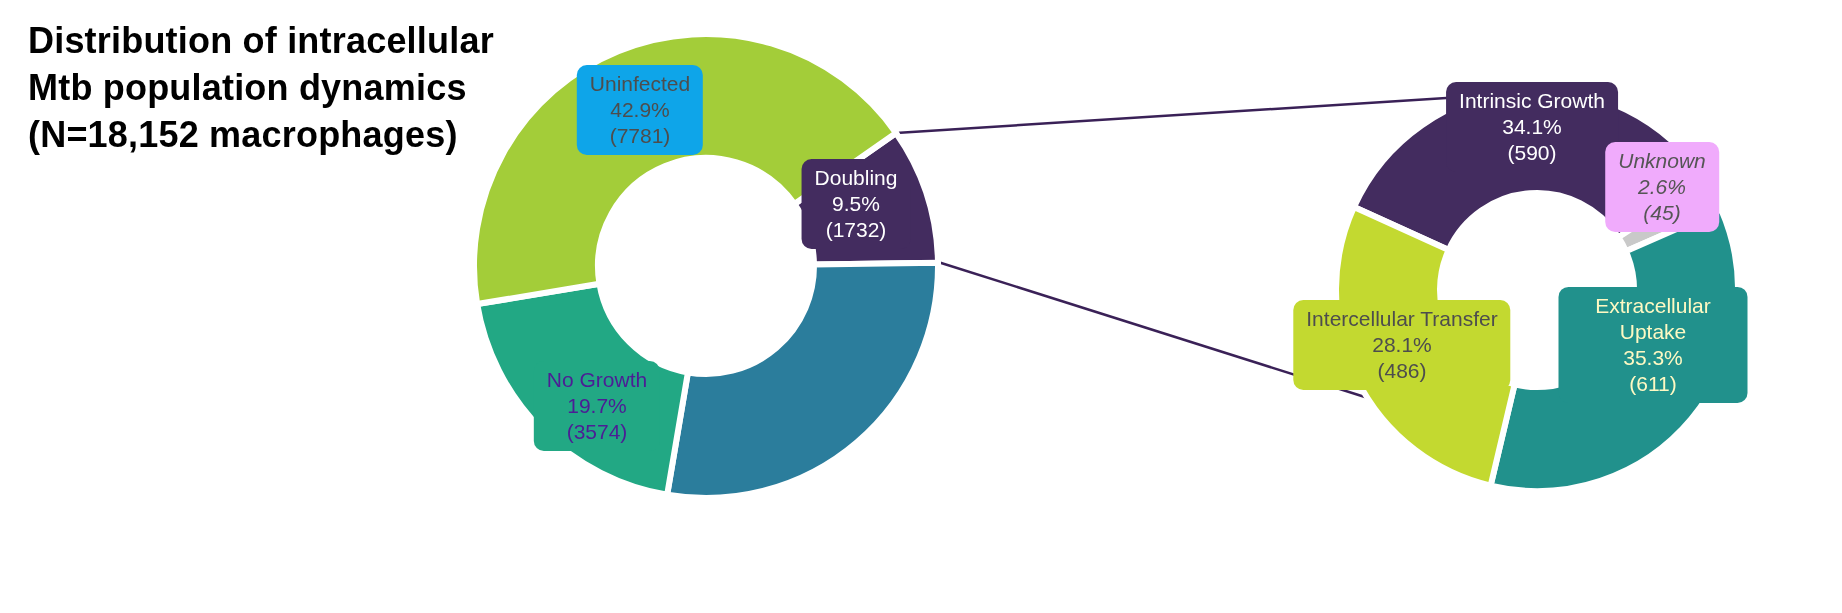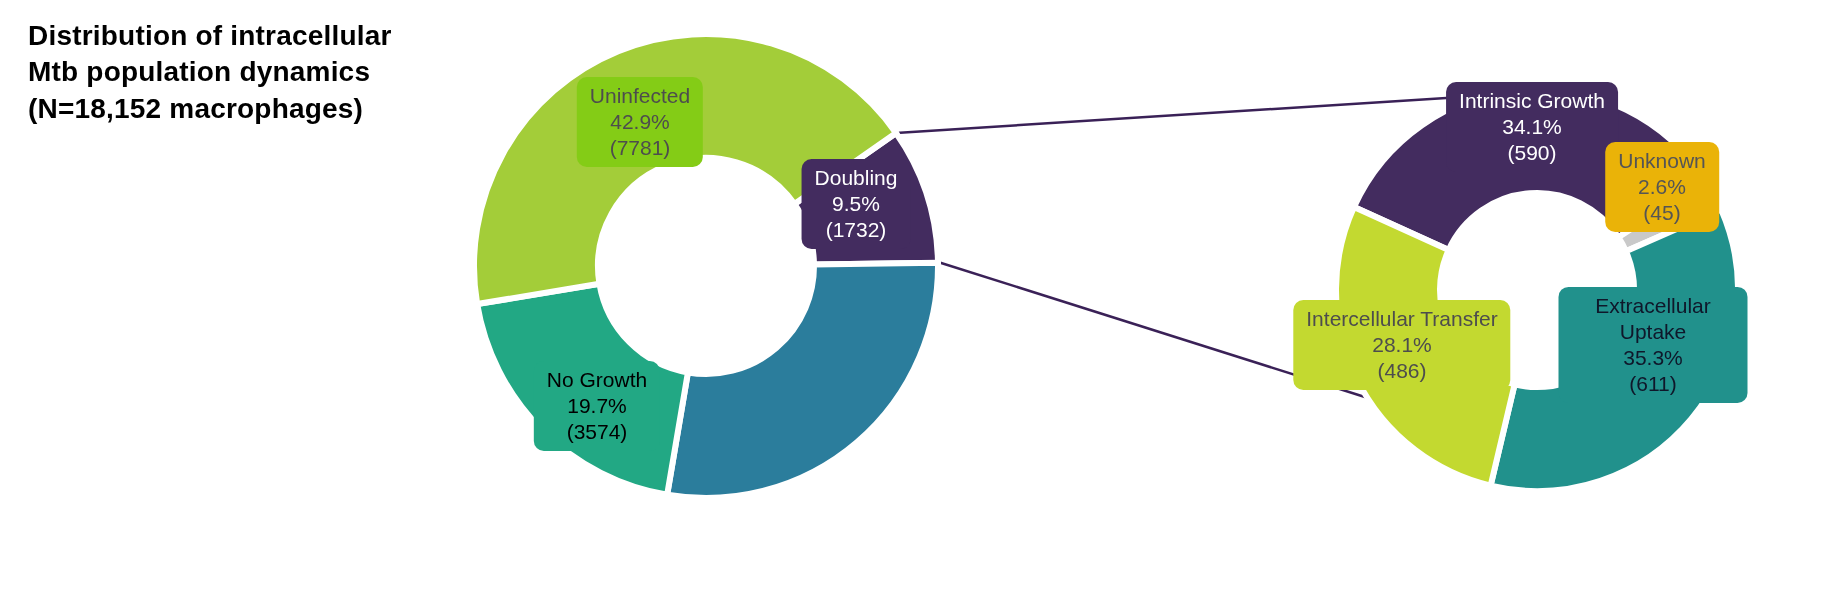--- a/index.html
+++ b/index.html
@@ -8,21 +8,21 @@
     width: 1842px;
     height: 613px;
     background: #ffffff;
     overflow: hidden;
     font-family: "Liberation Sans", "DejaVu Sans", sans-serif;
   }
   .chart-title {
     position: absolute;
     left: 28px;
     top: 18px;
-    font-size: 28px;
+    font-size: 36px;
     font-weight: 700;
     line-height: 1.3;
     color: #000000;
     white-space: pre-line;
     letter-spacing: 0.2px;
     z-index: 3;
   }
   .charts-svg {
     position: absolute;
     left: 0;
@@ -59,34 +59,34 @@
         <path d="M 667.1499618224813 494.7240138979844 A 232 232 0 0 1 477.1417676262341 304.05140568698323 L 599.4625469984194 283.71358540600943 A 108 108 0 0 0 687.9146374001206 372.4749719869927 Z" fill="#22a884" stroke="#ffffff" stroke-width="6" stroke-linejoin="round"></path>
         <path d="M 477.1417676262341 304.05140568698323 A 232 232 0 0 1 896.0432742750459 132.93026676655703 L 794.4684207832111 204.0537448740869 A 108 108 0 0 0 599.4625469984194 283.71358540600943 Z" fill="#a3cd39" stroke="#ffffff" stroke-width="6" stroke-linejoin="round"></path>
       </g>
       <g>
         <path d="M 1353.9525841779582 206.9660096052673 A 201 201 0 0 1 1705.6441354062094 180.63750371771815 L 1618.3854782806086 237.22307393342618 A 97 97 0 0 0 1448.6636849018007 249.92887030701954 Z" fill="#432c5f" stroke="#ffffff" stroke-width="6" stroke-linejoin="round"></path>
         <path d="M 1705.6441354062094 180.63750371771815 A 201 201 0 0 1 1721.1720678173126 209.4913083208081 L 1625.8790576033798 251.147546801584 A 97 97 0 0 0 1618.3854782806086 237.22307393342618 Z" fill="#c9c9c9" stroke="#ffffff" stroke-width="6" stroke-linejoin="round"></path>
         <path d="M 1721.1720678173126 209.4913083208081 A 201 201 0 0 1 1490.619838652519 485.5757669891176 L 1514.6175340760913 384.38233531315626 A 97 97 0 0 0 1625.8790576033798 251.147546801584 Z" fill="#21918c" stroke="#ffffff" stroke-width="6" stroke-linejoin="round"></path>
         <path d="M 1490.619838652519 485.5757669891176 A 201 201 0 0 1 1353.9525841779584 206.96600960526717 L 1448.6636849018007 249.92887030701948 A 97 97 0 0 0 1514.6175340760913 384.38233531315626 Z" fill="#c3d930" stroke="#ffffff" stroke-width="6" stroke-linejoin="round"></path>
       </g>
     </svg>
-<div class="slice-label" style="left: 640px; top: 110px; background: #84cc16; color: rgb(77, 77, 77); margin-top: 12px;">Uninfected
+<div class="slice-label" style="left: 640px; top: 110px; background: #0ea5e9; color: rgb(77, 77, 77);">Uninfected
 42.9%
 (7781)</div>
     <div class="slice-label" style="left: 856px; top: 204px; background: rgb(67, 44, 95); color: rgb(255, 255, 255);">Doubling
 9.5%
 (1732)</div>
-    <div class="slice-label" style="left: 597px; top: 406px; background: rgb(34, 168, 132); color: #000000;">No Growth
+    <div class="slice-label" style="left: 597px; top: 406px; background: rgb(34, 168, 132); color: #4c1d95;">No Growth
 19.7%
 (3574)</div>
     <div class="slice-label" style="left: 1532px; top: 127px; background: rgb(67, 44, 95); color: rgb(255, 255, 255);">Intrinsic Growth
 34.1%
 (590)</div>
-    <div class="slice-label" style="left: 1662px; top: 187px; background: #eab308; color: rgb(85, 85, 85);">Unknown
+    <div class="slice-label" style="left: 1662px; top: 187px; background: #f0abfc; color: rgb(85, 85, 85); font-style: italic;">Unknown
 2.6%
 (45)</div>
-    <div class="slice-label" style="left: 1653px; top: 345px; background: rgb(33, 145, 140); color: #0f172a;">Extracellular Uptake
+    <div class="slice-label" style="left: 1653px; top: 345px; background: rgb(33, 145, 140); color: #fef9c3;">Extracellular Uptake
 35.3%
 (611)</div>
     <div class="slice-label" style="left: 1402px; top: 345px; background: rgb(195, 217, 48); color: rgb(77, 77, 77); text-align: center;">Intercellular Transfer
 28.1%
 (486)</div>
   </div>
 
 </body></html>

